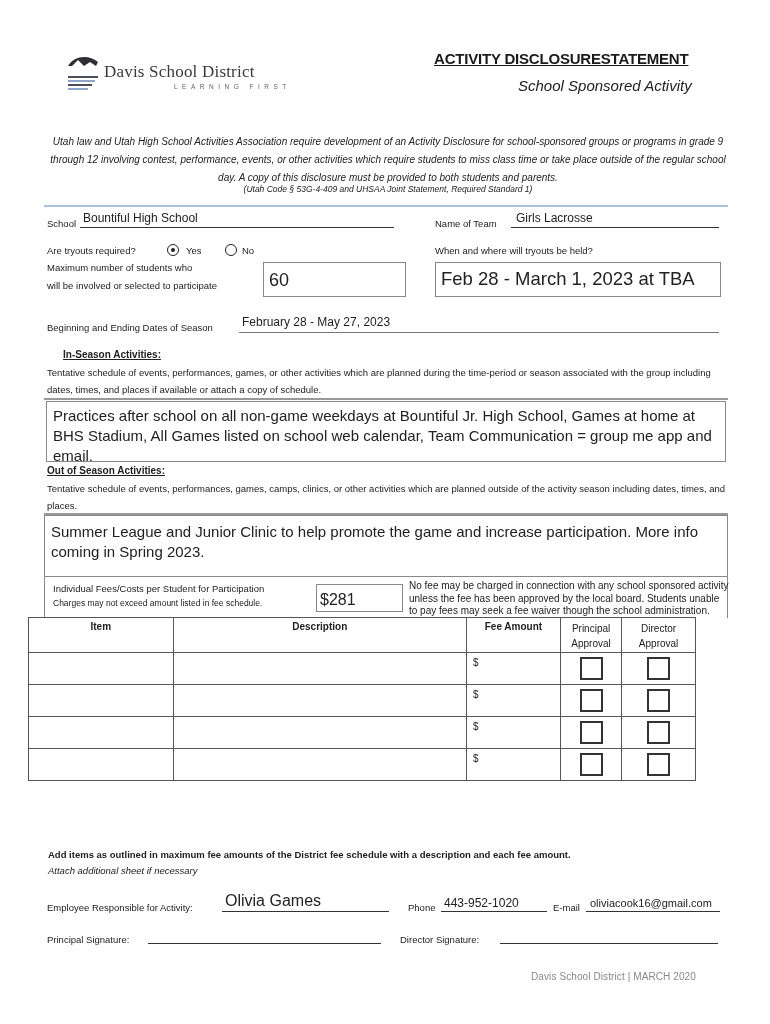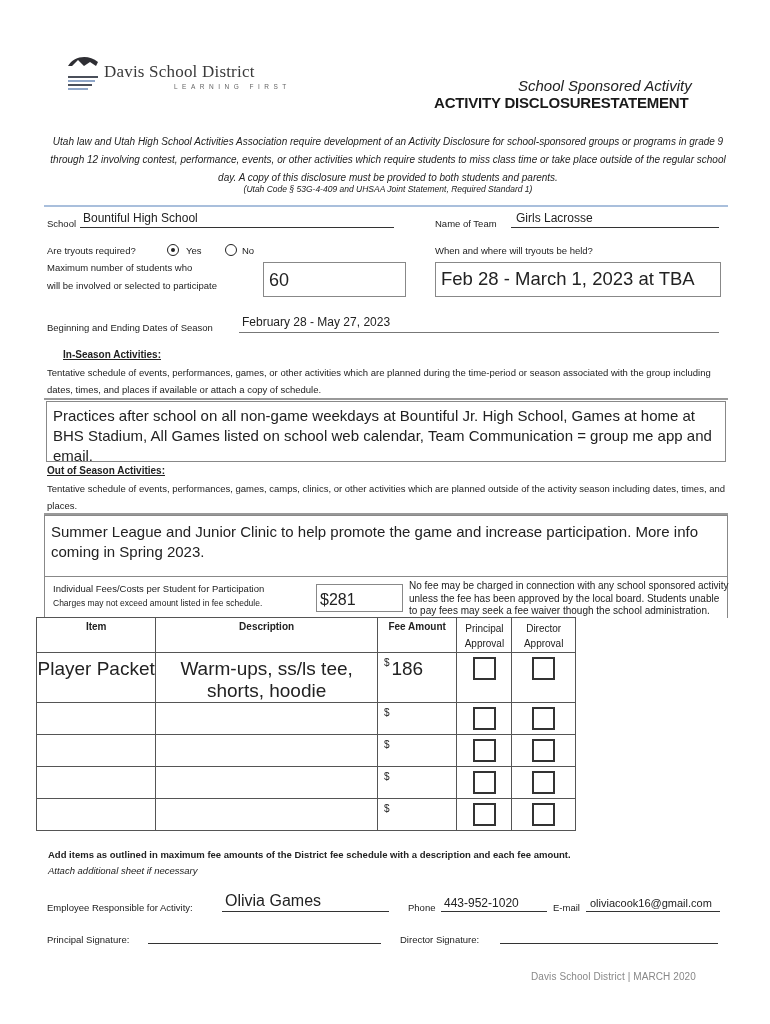--- a/index.html
+++ b/index.html
@@ -6,21 +6,21 @@
   html, body { width: 770px; height: 1024px; background: #ffffff; }
   body { font-family: "Liberation Sans", sans-serif; color: #222; position: relative; overflow: hidden; }
   .abs { position: absolute; }
 
   
   .logo { left: 66px; top: 52px; width: 215px; height: 44px; }
   .logo-mark { position: absolute; left: 0; top: 0; width: 34px; height: 40px; }
   .logo-name { position: absolute; left: 38px; top: 10px; font-family: "Liberation Serif", serif; font-size: 17px; color: #3a3a3a; letter-spacing: 0.2px; white-space: nowrap; }
   .logo-tag { position: absolute; left: 108px; top: 31px; font-size: 6.5px; letter-spacing: 4.5px; color: #666; white-space: nowrap; }
 
-  .doc-title { left: 434px; top: 50px; font-size: 15px; font-weight: bold; color: #1a1a1a; letter-spacing: -0.2px; white-space: nowrap; margin-top: 44px; }
+  .doc-title { left: 434px; top: 50px; font-size: 15px; font-weight: bold; text-decoration: underline; color: #1a1a1a; letter-spacing: -0.2px; white-space: nowrap; }
   .doc-subtitle { left: 518px; top: 77px; font-size: 15px; font-style: italic; color: #222; white-space: nowrap; }
 
   .intro { left: 48px; top: 133px; width: 680px; font-size: 10px; font-style: italic; line-height: 18px; text-align: center; color: #222; }
   .intro-cite { left: 48px; top: 184px; width: 680px; font-size: 8.5px; font-style: italic; text-align: center; color: #222; }
   .blue-rule { left: 44px; top: 205px; width: 684px; height: 2px; background: #a9bfdc; }
 
   .label { font-size: 9.5px; color: #222; white-space: nowrap; }
   .fill-line { border-bottom: 1px solid #333; }
   .fill-val { font-size: 12px; color: #222; white-space: nowrap; }
 
@@ -72,21 +72,21 @@
   .oos-box { left: 44px; top: 515px; width: 684px; height: 62px; border: 1px solid #888; }
   .oos-val { left: 51px; top: 522px; width: 670px; }
 
   .fees-row { left: 44px; top: 577px; width: 684px; height: 41px; border-left: 1px solid #888; border-right: 1px solid #888; }
   .fees-l1 { left: 53px; top: 583px; font-size: 9.5px; }
   .fees-l2 { left: 53px; top: 598px; font-size: 8.5px; }
   .fee-box { left: 316px; top: 584px; width: 87px; height: 28px; }
   .fee-val { left: 320px; top: 591px; font-size: 16px; }
   .fees-note { left: 409px; top: 580px; width: 320px; font-size: 10px; line-height: 12.5px; color: #222; }
 
-  table.fees { position: absolute; left: 36px; top: 617px; width: 540px; border-collapse: collapse; padding-left: 35px; }
+  table.fees { position: absolute; left: 28px; top: 617px; width: 668px; border-collapse: collapse; padding-left: 35px; }
   table.fees th, table.fees td { border: 1px solid #555; padding: 0; vertical-align: top; }
   table.fees th { height: 35px; font-size: 10px; font-weight: bold; padding-top: 3px; text-align: center; }
   table.fees th.small { font-weight: normal; font-size: 10px; line-height: 15px; }
   table.fees td { height: 32px; }
   td.c-item, td.c-desc { font-size: 19px; text-align: center; padding-top: 5px !important; color: #222; }
   td.c-fee { font-size: 19px; padding-left: 6px !important; padding-top: 5px !important; white-space: nowrap; }
   td.c-fee .dollar { font-size: 10px; vertical-align: top; margin-right: 2px; position: relative; top: -1px; }
   td.c-chk { text-align: center; }
   .chk { display: inline-block; width: 23px; height: 23px; border: 2px solid #333; margin-top: 4px; background: #fff; }
 
@@ -193,27 +193,20 @@
     <tr>
       <th>Item</th>
       <th>Description</th>
       <th>Fee Amount</th>
       <th class="small">Principal Approval</th>
       <th class="small">Director Approval</th>
     </tr>
   </thead>
   <tbody>
     <tr>
-      <td class="c-item">Player Packet</td>
-      <td class="c-desc">Warm-ups, ss/ls tee, shorts, hoodie</td>
-      <td class="c-fee"><span class="dollar">$</span><span>186</span></td>
-      <td class="c-chk"><span class="chk"></span></td>
-      <td class="c-chk"><span class="chk"></span></td>
-    </tr>
-    <tr>
       <td class="c-item"></td>
       <td class="c-desc"></td>
       <td class="c-fee"><span class="dollar">$</span><span></span></td>
       <td class="c-chk"><span class="chk"></span></td>
       <td class="c-chk"><span class="chk"></span></td>
     </tr>
     <tr>
       <td class="c-item"></td>
       <td class="c-desc"></td>
       <td class="c-fee"><span class="dollar">$</span><span></span></td>

